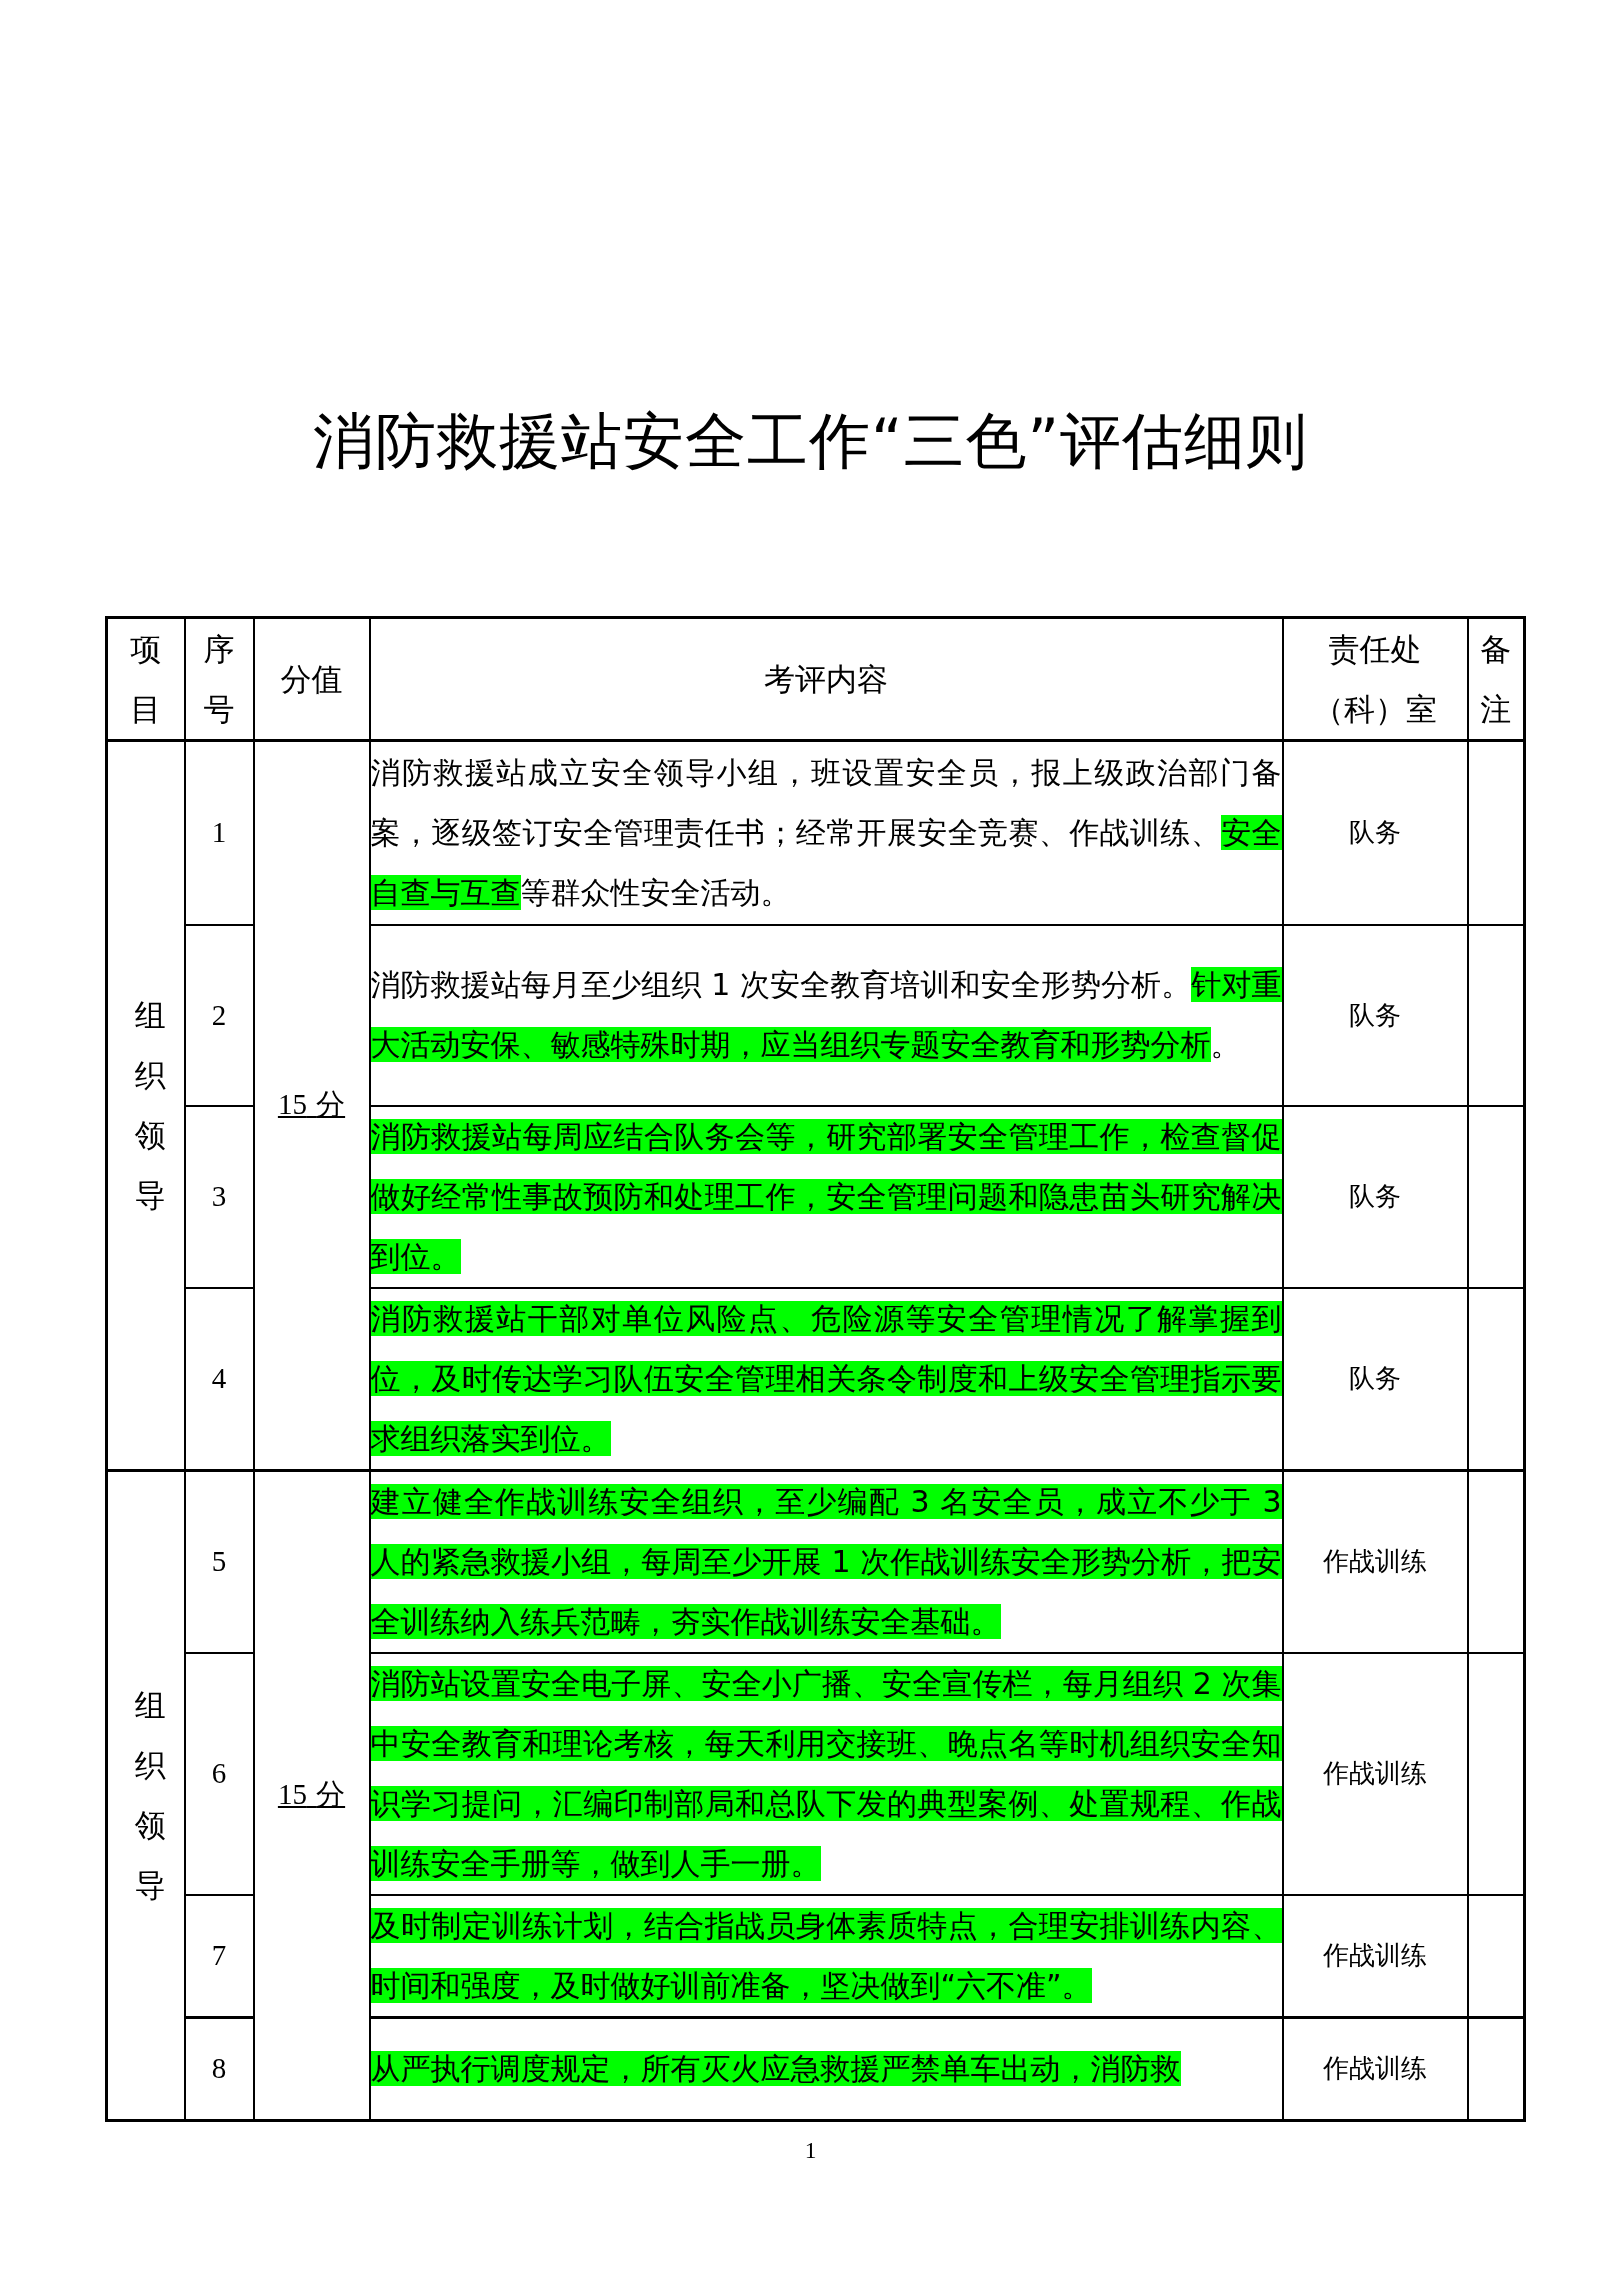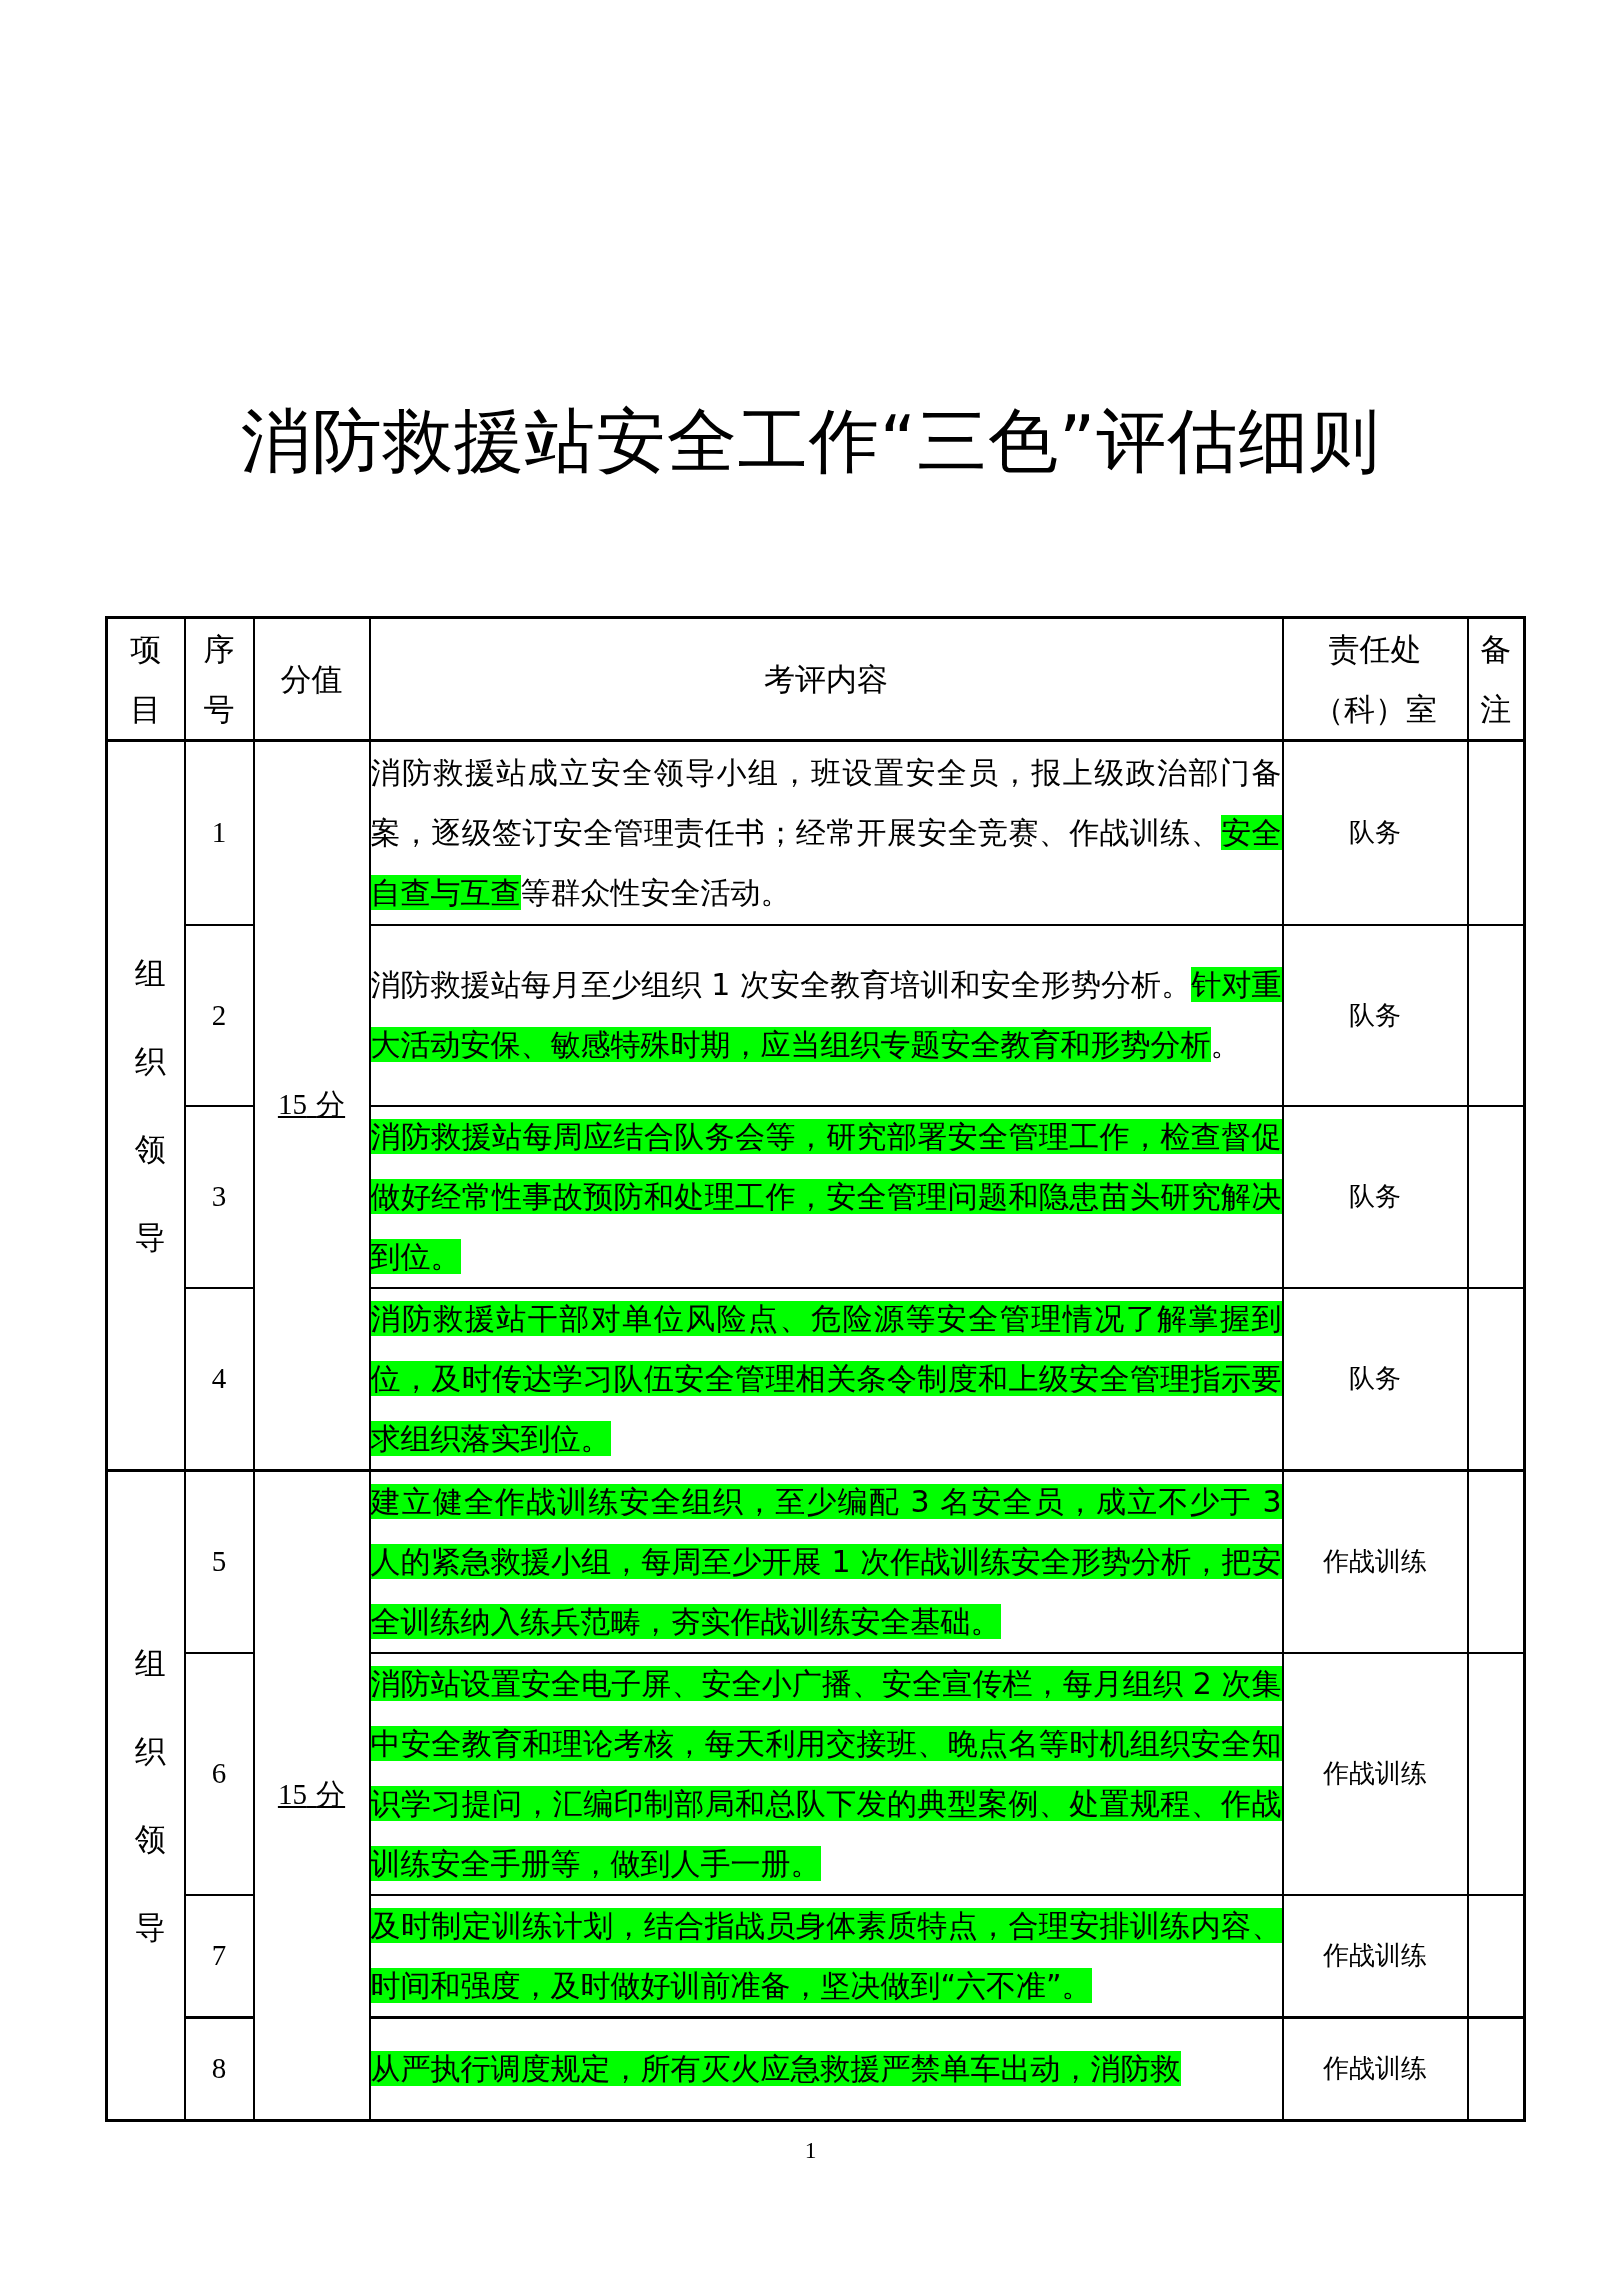--- a/index.html
+++ b/index.html
@@ -1,24 +1,24 @@
 <!DOCTYPE html>
 <html><head>
 <meta charset="utf-8">
 <style>
   html, body { margin:0; padding:0; background:#ffffff; }
   body { width:1621px; height:2293px; position:relative; overflow:hidden;
          font-family: "DejaVu Sans", "Liberation Sans", sans-serif; color:#000; }
   .title { position:absolute; left:0; width:1621px; top:402px; text-align:center;
-           font-size:70px; line-height:78px; letter-spacing:1px; }
+           font-size:61px; line-height:78px; letter-spacing:1px; }
   table.grid { position:absolute; left:105px; top:616px; border-collapse:collapse;
                table-layout:fixed; width:1417px; border:3.9px solid #000; }
   table.grid td { border:2px solid #000; padding:0; vertical-align:middle; }
   td.cat { font-size:31px; text-align:center; }
-  .cat-text { display:inline-block; line-height:88px; width:33px; word-break:break-all;margin-left:9px; }
+  .cat-text { display:inline-block; line-height:60px; width:33px; word-break:break-all;margin-left:9px; }
   td.num { text-align:center; font-family:"Liberation Serif", serif; font-size:29px; }
   td.score { text-align:center; font-size:29px;text-decoration:underline; }
   .score-num { font-family:"Liberation Serif", serif; }
   td.content { padding:0 13.7px 0 13.7px; font-size:30px; line-height:60px; text-align:justify; }
   td.dept { text-align:center; font-size:26px; }
   td.note { }
   .hl { background:#00ff00; }
   .hdr { text-align:center; font-size:31px; line-height:60px; }
   .pageno { position:absolute; top:2137px; left:0; width:1621px; text-align:center;
             font-family:"Liberation Serif", serif; font-size:23.5px; }

